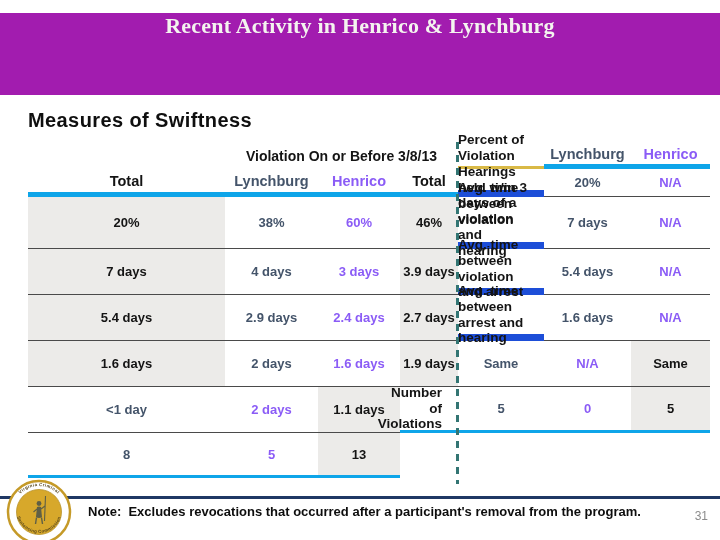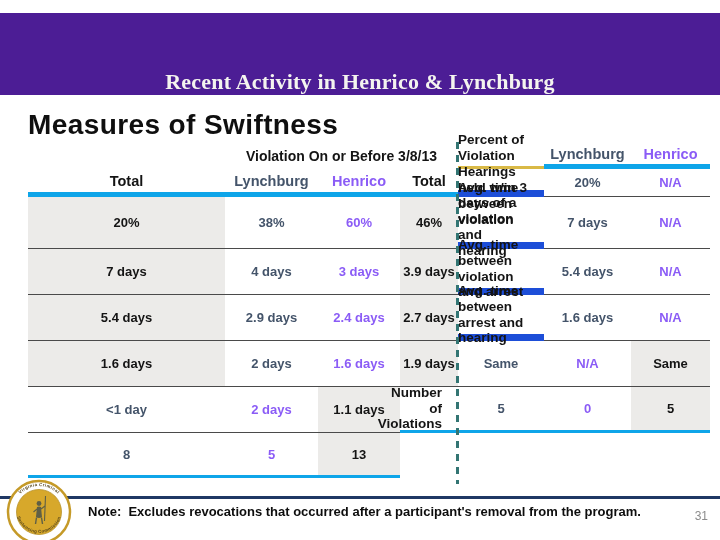--- a/index.html
+++ b/index.html
@@ -4,29 +4,29 @@
 <style>
   html,body{margin:0;padding:0;background:#888;}
   .slide{
     position:relative;width:720px;height:540px;background:#ffffff;
     overflow:hidden;font-family:"Liberation Sans",sans-serif;
     -webkit-font-smoothing:antialiased;
   }
   
   .title-band{
     position:absolute;left:0;top:13px;width:720px;height:82px;
-    background:#4c1d95;display:flex;align-items:flex-end;justify-content:center;
+    background:#a21caf;display:flex;align-items:flex-start;justify-content:center;
   }
   .title-band .title{
     color:#F4F4EF;font-family:"Liberation Serif",serif;font-weight:bold;
     font-size:22px;letter-spacing:.2px;
   }
   
   .heading{
-    position:absolute;left:28px;top:109px;font-size:28px;font-weight:bold;
+    position:absolute;left:28px;top:109px;font-size:20px;font-weight:bold;
     color:#0f0f0f;letter-spacing:.4px;
   }
   
   .tbl{
     position:absolute;left:28px;top:143px;display:grid;
     grid-template-columns:197px 93px 82px 58px 86px 87px 79px;
     grid-template-rows:26px 28px 52px 46px 46px 46px 46px 45px;
   }
   .tbl *{box-sizing:border-box;}
   .cell{display:flex;align-items:center;justify-content:center;}

